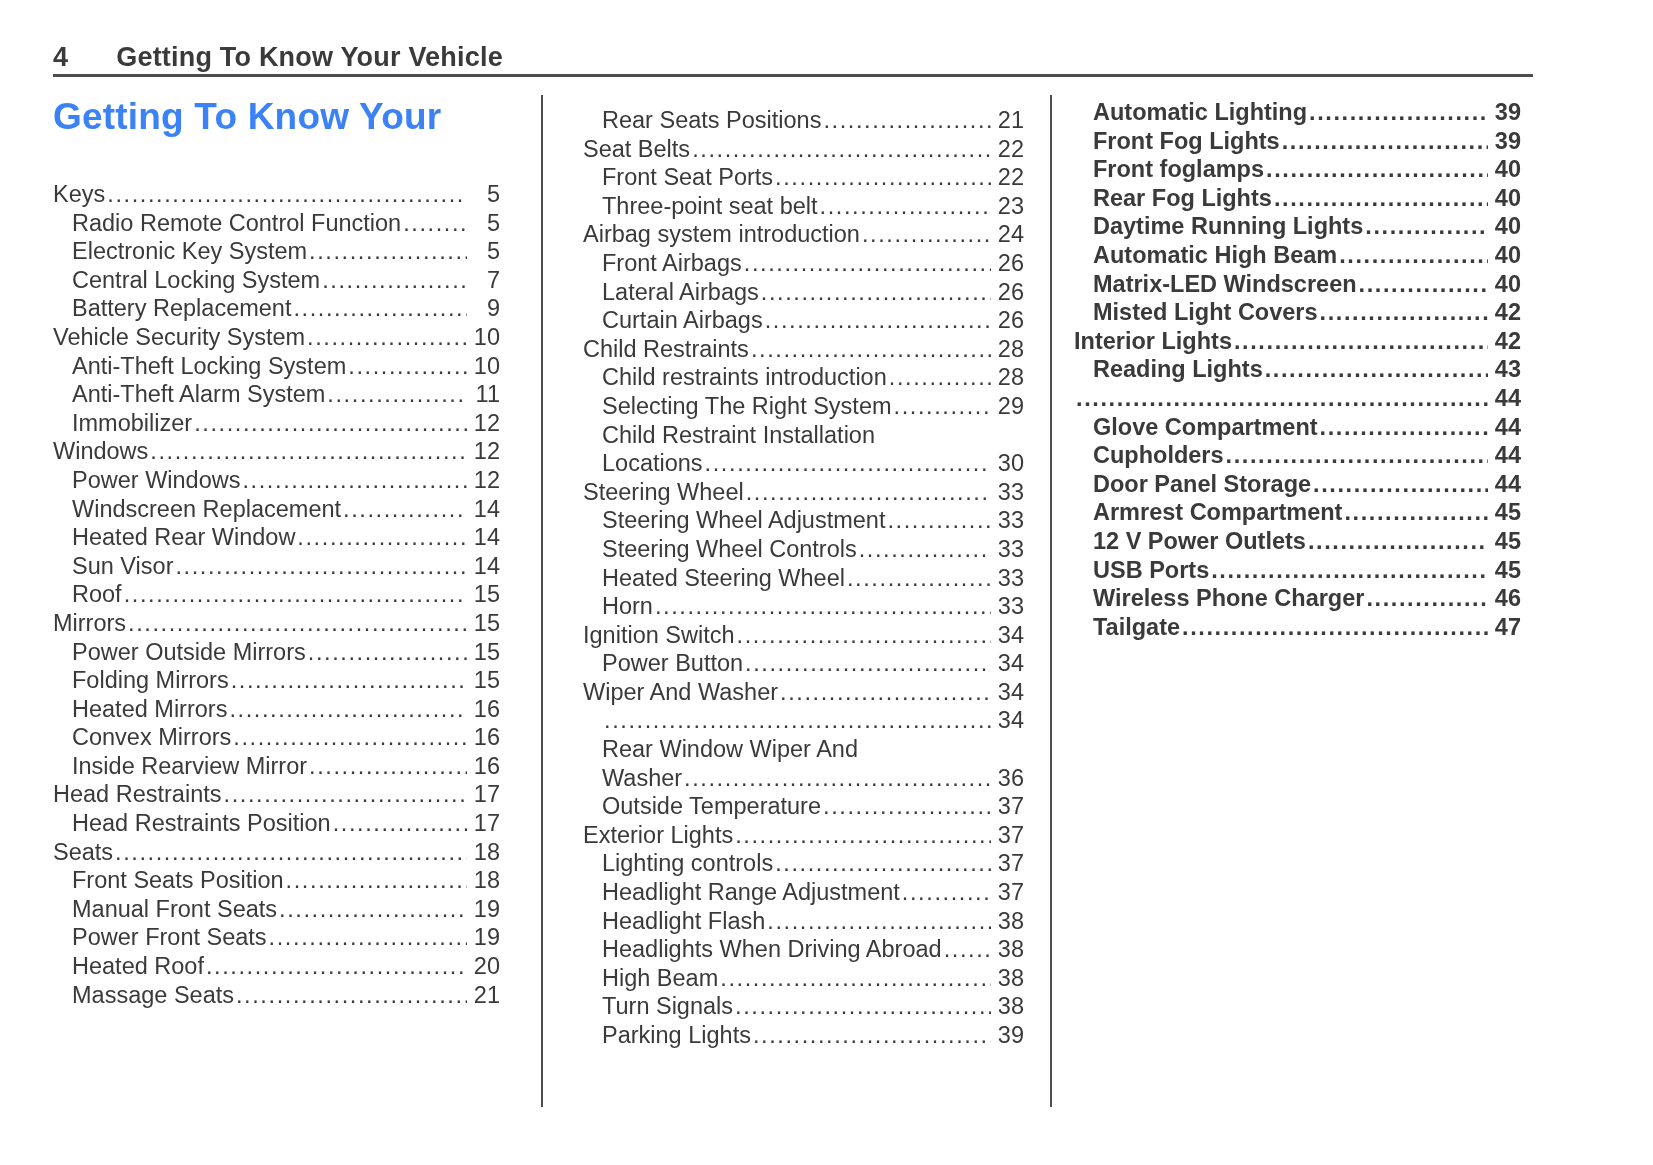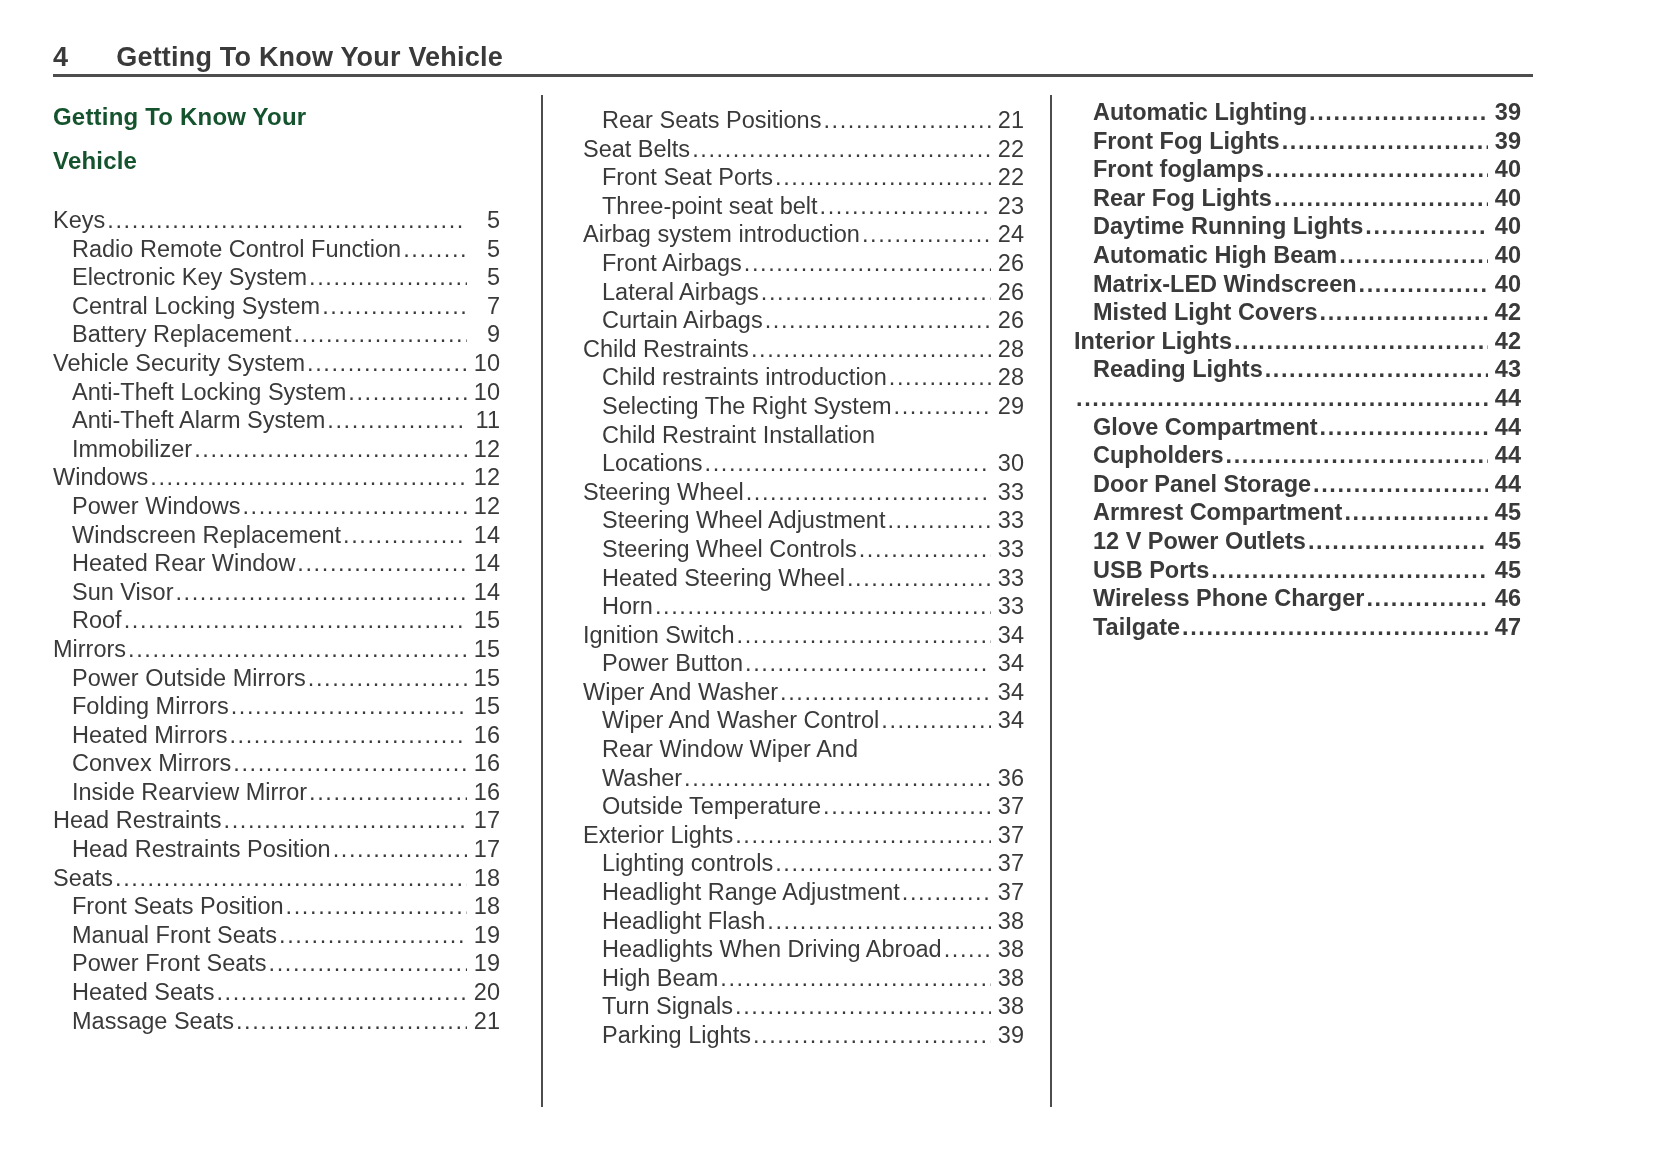--- a/index.html
+++ b/index.html
@@ -40,25 +40,25 @@
   .divider {
     position: absolute;
     top: 0;
     width: 2px;
     height: 1012px;
     background: #4d4d4d;
   }
   .d1 { left: 488px; }
   .d2 { left: 997px; }
   .section-title {
-    font-size: 24px;
+    font-size: 37px;
     line-height: 44px;
     font-weight: bold;
-    color: #14532d;
-    margin-bottom: 23px;
+    color: #3b82f6;
+    margin-bottom: 41px;
     letter-spacing: 0.2px;
   }
   .section-title span { display: block; }
   .row {
     display: flex;
     align-items: baseline;
     height: 28.6px;
     line-height: 28.6px;
     font-size: 23.5px;
     white-space: nowrap;
@@ -92,21 +92,20 @@
     <span class="chapter">Getting To Know Your Vehicle</span>
   </div>
 
   <div class="header-rule"></div>
 
   <div class="content">
 
     <div class="col col1">
       <div class="section-title">
         <span>Getting To Know Your</span>
-        <span>Vehicle</span>
       </div>
     <div class="row">
           <span class="lbl">Keys</span>
           <span class="dots"></span>
           <span class="pg">5</span>
         </div>
         <div class="row lvl1">
           <span class="lbl">Radio Remote Control Function</span>
           <span class="dots"></span>
           <span class="pg">5</span>
@@ -230,21 +229,21 @@
           <span class="lbl">Manual Front Seats</span>
           <span class="dots"></span>
           <span class="pg">19</span>
         </div>
         <div class="row lvl1">
           <span class="lbl">Power Front Seats</span>
           <span class="dots"></span>
           <span class="pg">19</span>
         </div>
         <div class="row lvl1">
-          <span class="lbl">Heated Seats</span>
+          <span class="lbl">Heated Roof</span>
           <span class="dots"></span>
           <span class="pg">20</span>
         </div>
         <div class="row lvl1">
           <span class="lbl">Massage Seats</span>
           <span class="dots"></span>
           <span class="pg">21</span>
         </div>
       </div>
 
@@ -348,21 +347,20 @@
           <span class="lbl">Power Button</span>
           <span class="dots"></span>
           <span class="pg">34</span>
         </div>
         <div class="row">
           <span class="lbl">Wiper And Washer</span>
           <span class="dots"></span>
           <span class="pg">34</span>
         </div>
         <div class="row lvl1">
-          <span class="lbl">Wiper And Washer Control</span>
           <span class="dots"></span>
           <span class="pg">34</span>
         </div>
         <div class="row lvl1 nopage">
           <span class="lbl">Rear Window Wiper And</span>
         </div>
         <div class="row lvl1">
           <span class="lbl">Washer</span>
           <span class="dots"></span>
           <span class="pg">36</span>

